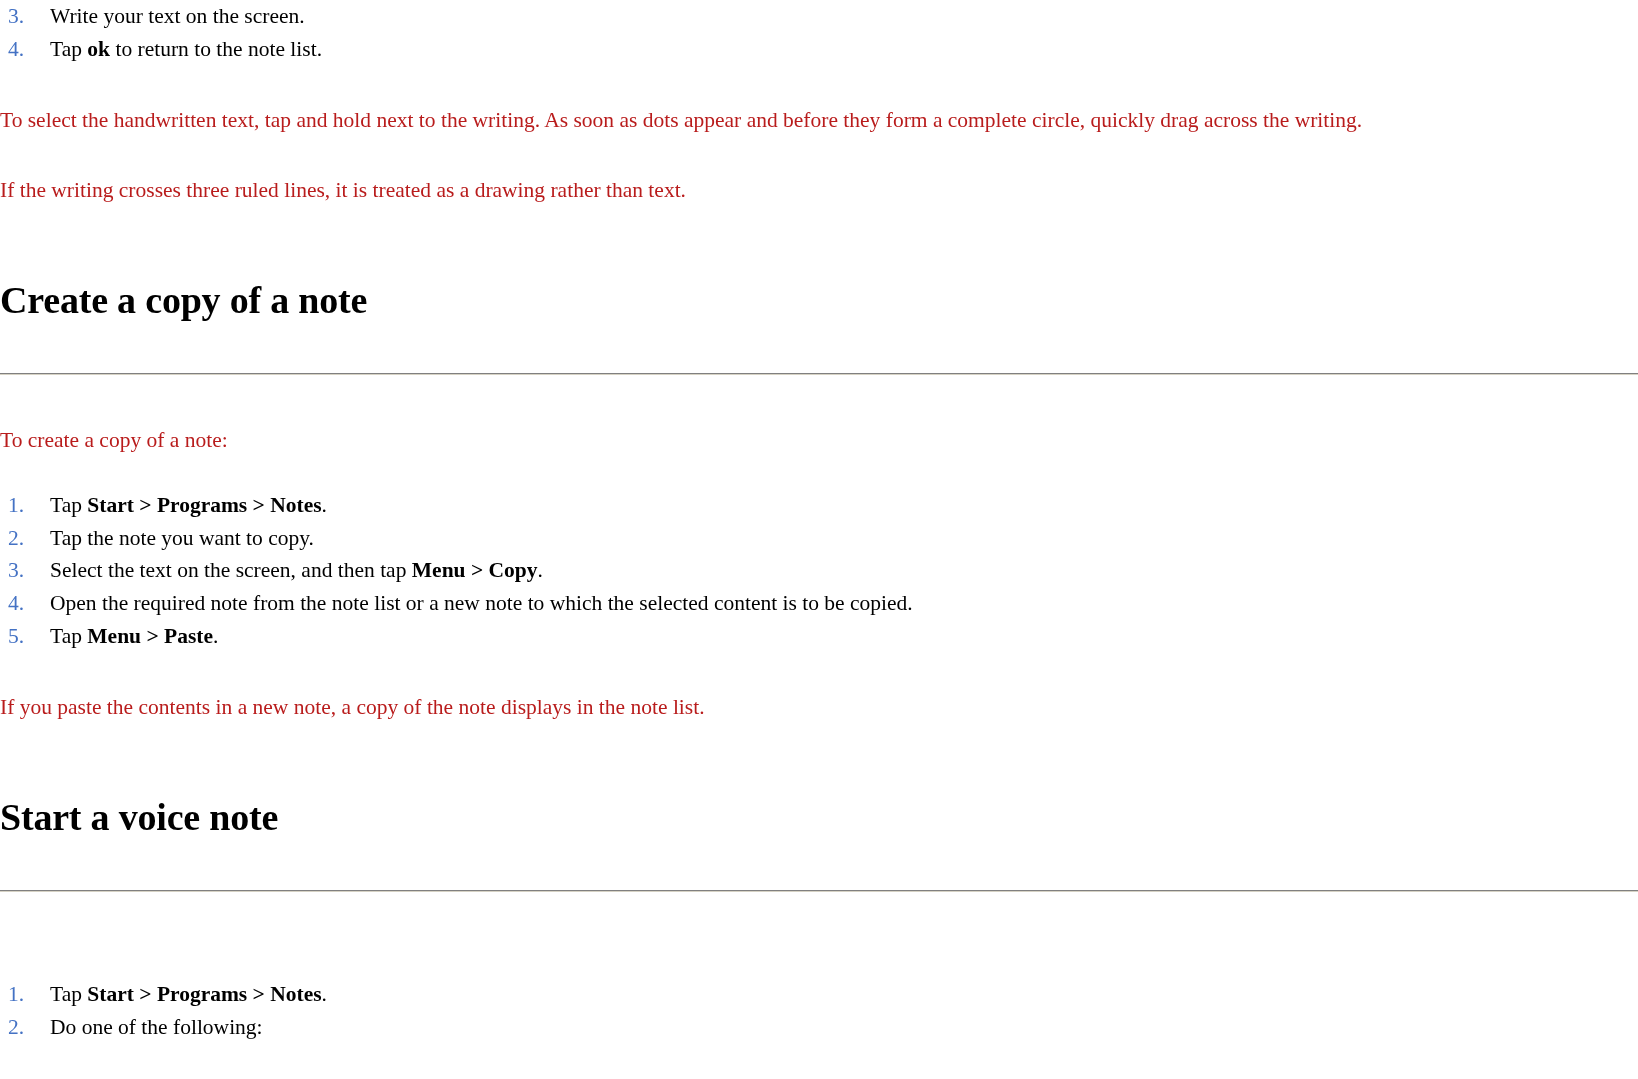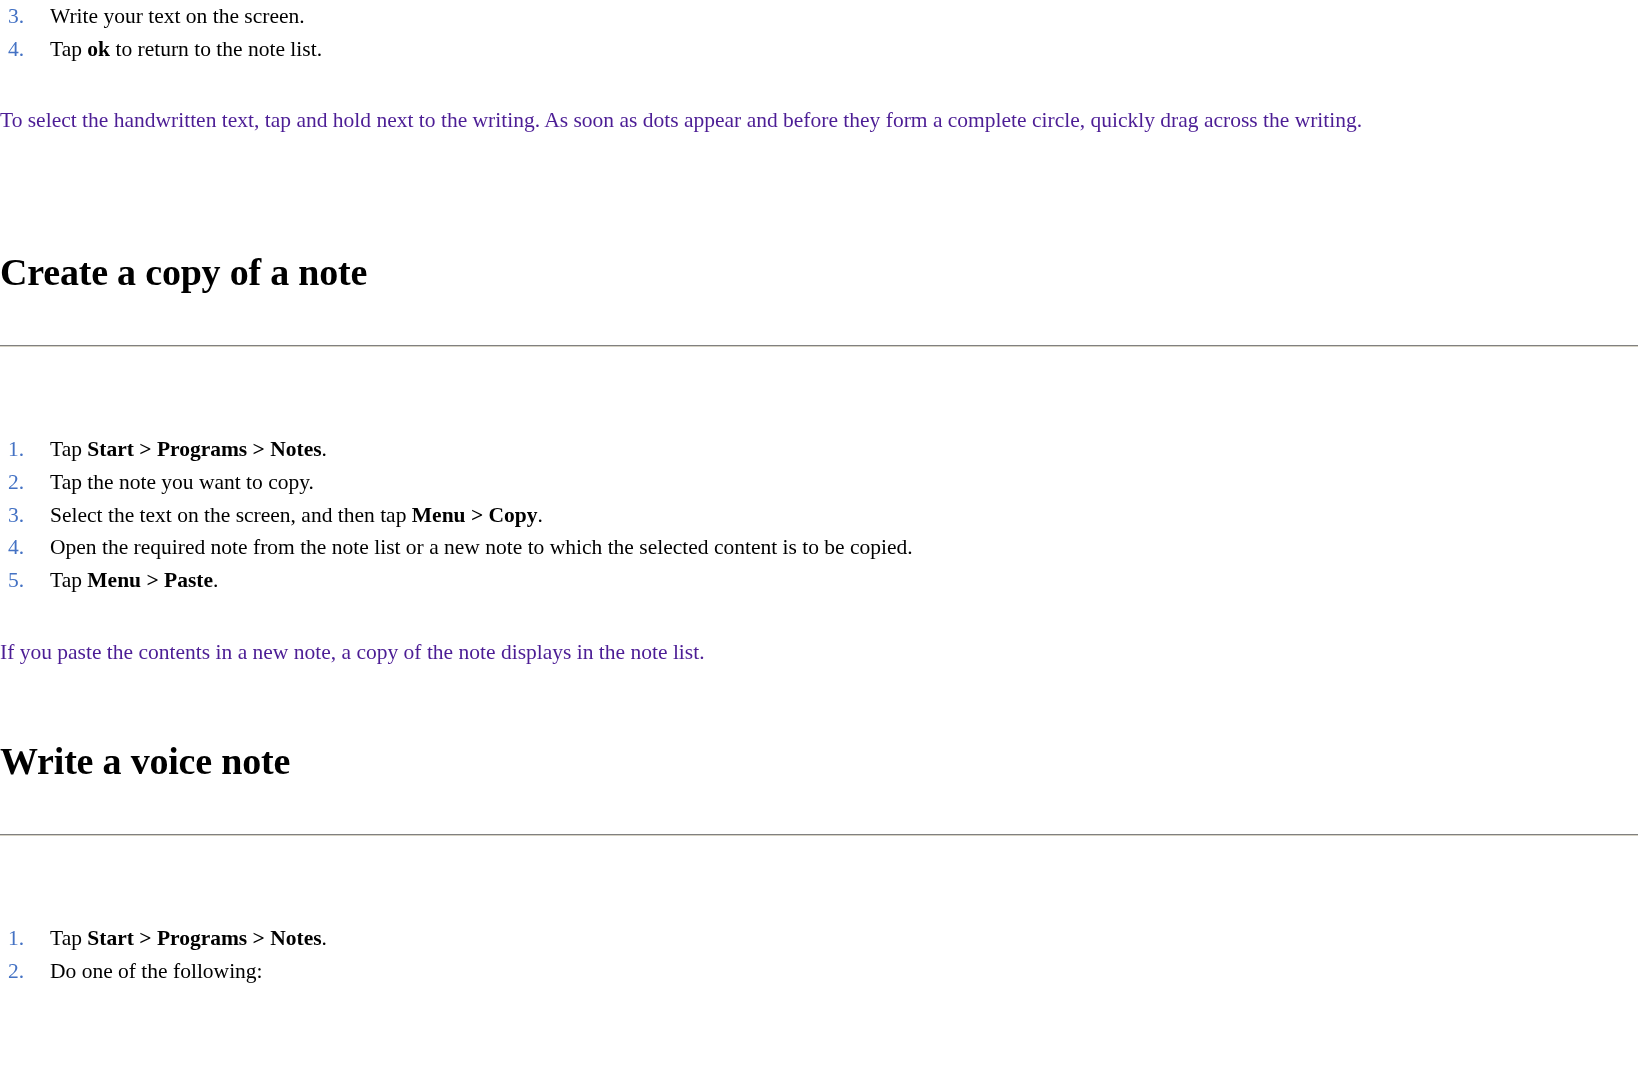--- a/index.html
+++ b/index.html
@@ -22,21 +22,21 @@
     padding: 0;
     box-sizing: border-box;
   }
 
   
   p.para {
     font-size: 21.5px;
     line-height: 1.30;
     margin: 0;
     padding: 0;
-    color: #4c1d95;
+    color: #b91c1c;
   }
 
   
   ol.numlist {
     list-style: none;
     margin: 0;
     padding: 0;
   }
   ol.numlist > li {
     position: relative;
@@ -104,31 +104,33 @@
       <span class="li-text"><span>Tap </span><b>ok</b><span> to return to the note list.</span></span>
     </li>
   </ol>
 
   <div class="sp-4"></div>
 
   <p class="para">To select the handwritten text, tap and hold next to the writing. As soon as dots appear and before they form a complete circle, quickly drag across the writing.</p>
 
   <div class="sp-4"></div>
 
+  <p class="para">If the writing crosses three ruled lines, it is treated as a drawing rather than text.</p>
 
   <div class="sp-7"></div>
 
   <h1 class="section-title">Create a copy of a note</h1>
 
   <div class="sp-5"></div>
 
   <hr class="sep">
 
   <div class="sp-5"></div>
 
+  <p class="para">To create a copy of a note:</p>
 
   <div class="sp-3"></div>
 
   <ol class="numlist">
     <li>
       <span class="marker">1.</span>
       <span class="li-text"><span>Tap </span><b>Start &gt; Programs &gt; Notes</b><span>.</span></span>
     </li>
     <li>
       <span class="marker">2.</span>
@@ -147,21 +149,21 @@
       <span class="li-text"><span>Tap </span><b>Menu &gt; Paste</b><span>.</span></span>
     </li>
   </ol>
 
   <div class="sp-4"></div>
 
   <p class="para">If you paste the contents in a new note, a copy of the note displays in the note list.</p>
 
   <div class="sp-7"></div>
 
-  <h1 class="section-title">Write a voice note</h1>
+  <h1 class="section-title">Start a voice note</h1>
 
   <div class="sp-5"></div>
 
   <hr class="sep">
 
   <div class="sp-5"></div>
 
 
   <div class="sp-3"></div>
 

